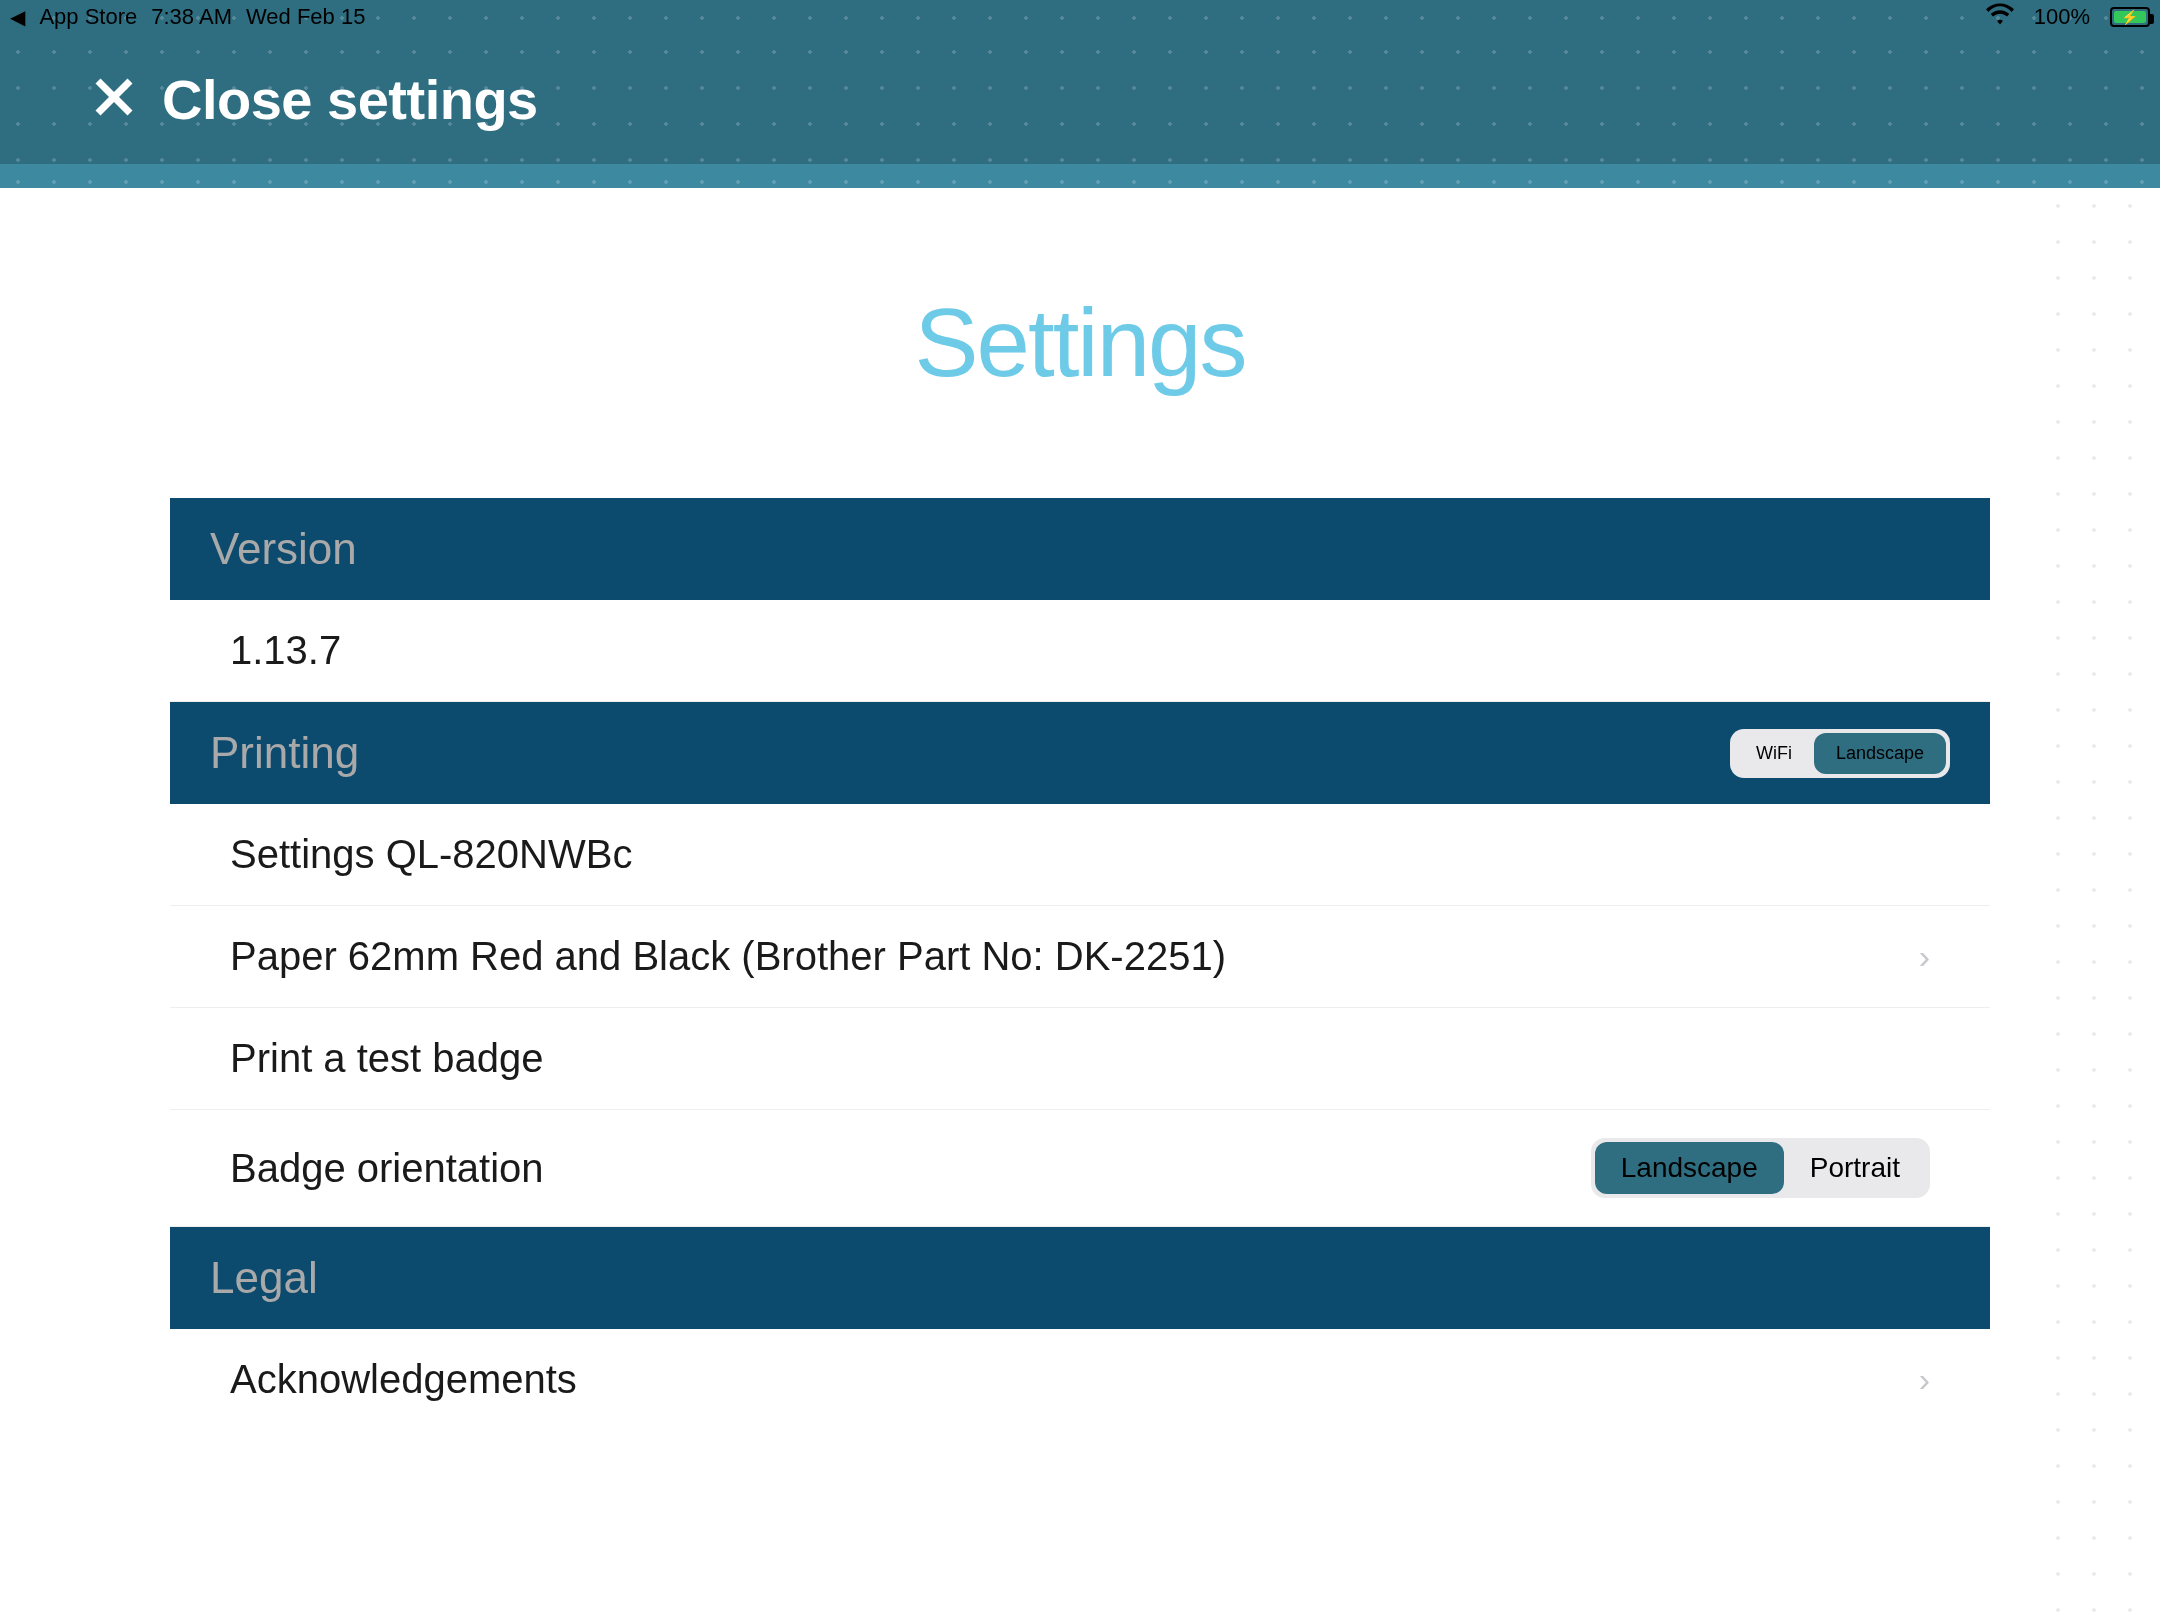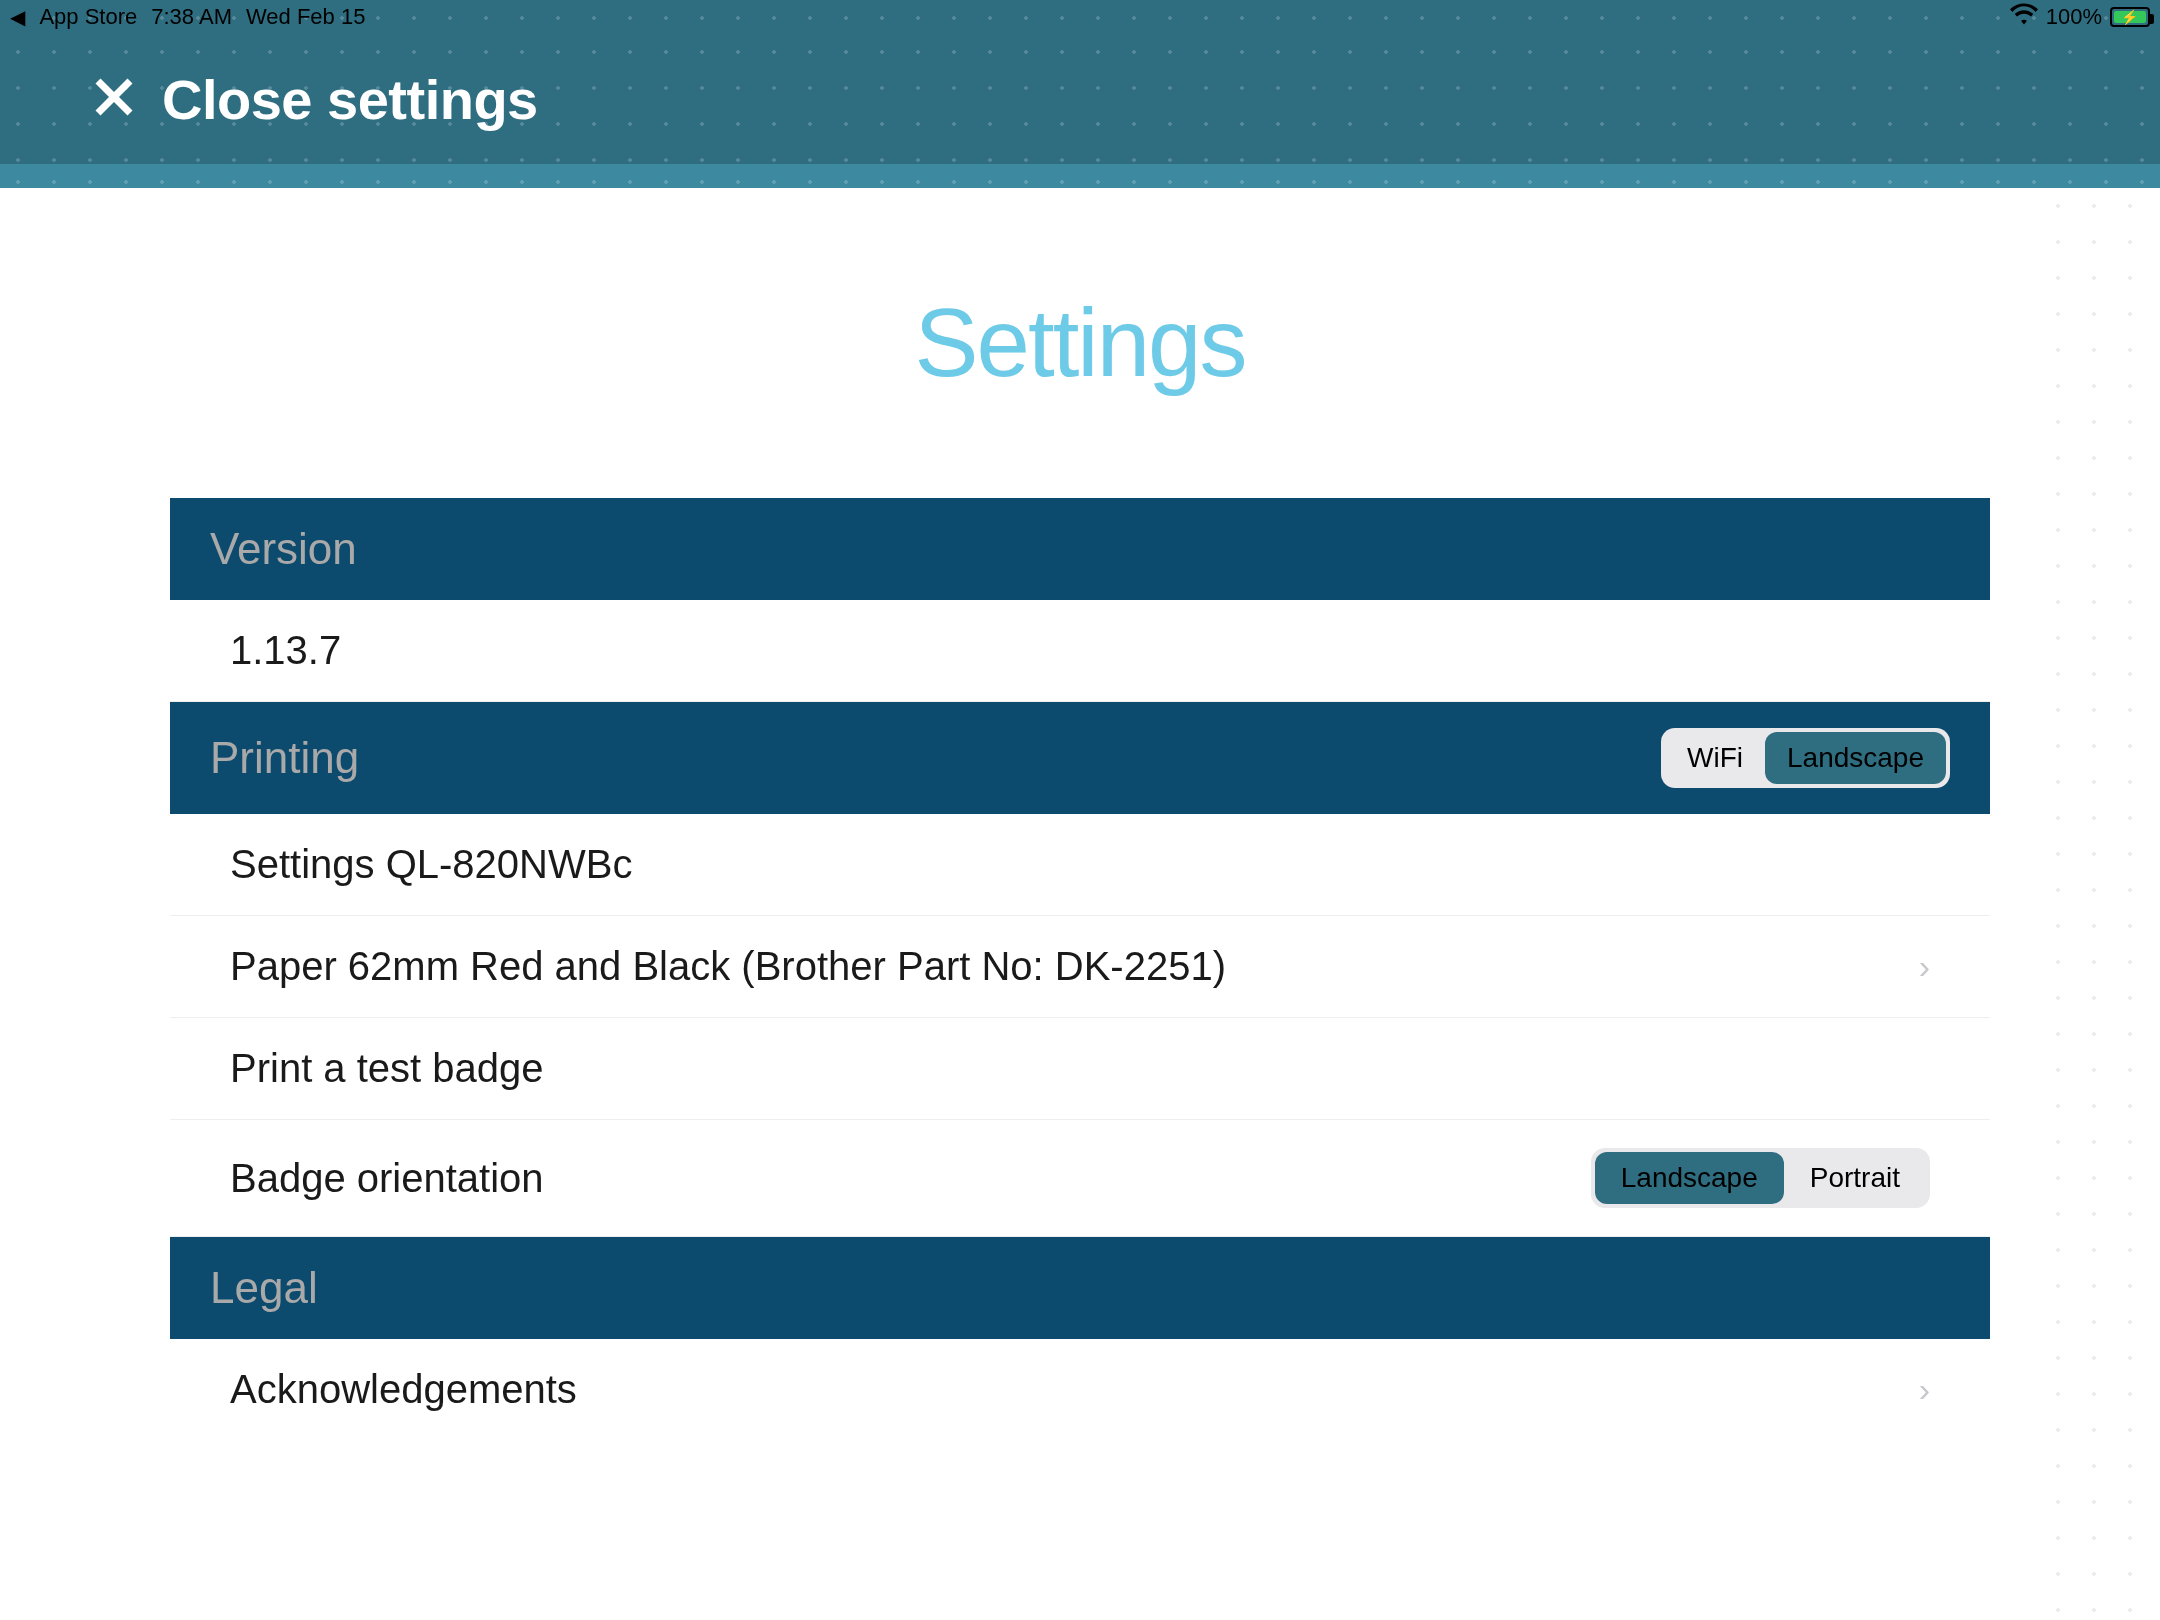--- a/index.html
+++ b/index.html
@@ -1,21 +1,21 @@
 <!DOCTYPE html>
 <html><head>
 <meta charset="utf-8">
 <style>
   * { margin:0; padding:0; box-sizing:border-box; }
   html,body { width:2160px; height:1620px; font-family:-apple-system, BlinkMacSystemFont, "Helvetica Neue", Arial, sans-serif; background:#fff; }
   
   .status-bar { position:relative; height:34px; background:#2f6e81; display:flex; align-items:center; font-size:22px; color:#000; padding:0 10px; }
   .status-left { display:flex; align-items:center; gap:14px; font-weight:500; }
   .status-left .back-arrow { font-size:20px; }
-  .status-right { margin-left:auto; display:flex; align-items:center; gap:8px; }
+  .status-right { margin-left:auto; display:flex; align-items:center; gap:20px; }
   .battery-box { width:40px; height:20px; border:2px solid #000; border-radius:4px; position:relative; display:flex; align-items:center; padding:2px; }
   .battery-fill { background:#34c759; height:100%; width:100%; border-radius:2px; display:flex; align-items:center; justify-content:center; }
   .battery-cap { position:absolute; right:-6px; top:5px; width:4px; height:10px; background:#000; border-radius:0 2px 2px 0; }
   .bolt { font-size:14px; color:#000; }
   
   .header-bar { height:130px; background:#2f6e81; display:flex; align-items:center; padding-left:90px; position:relative; }
   .header-bar .x-icon svg { width:48px; height:48px; stroke:#fff; stroke-width:7; }
   .header-title { color:#fff; font-size:56px; font-weight:700; margin-left:24px; letter-spacing:-0.5px; }
   .accent-strip { height:24px; background:#3d8aa0; }
   
@@ -62,21 +62,21 @@
     padding:10px 26px;
     font-size:28px;
     border-radius:12px;
     color:#000;
     cursor:pointer;
   }
   .segmented .seg.active {
     background:#2f6e81;
     color:#000;
   }
-  .segmented.large .seg { padding:10px 22px; font-size:28px; }
+  .segmented.large .seg { padding:10px 22px; font-size:18px; }
   
   .side-dots {
     position:absolute;
     right:0;
     top:188px;
     bottom:0;
     width:120px;
     background-image: radial-gradient(rgba(0,0,0,0.08) 2px, transparent 2px);
     background-size: 36px 36px;
     pointer-events:none;

